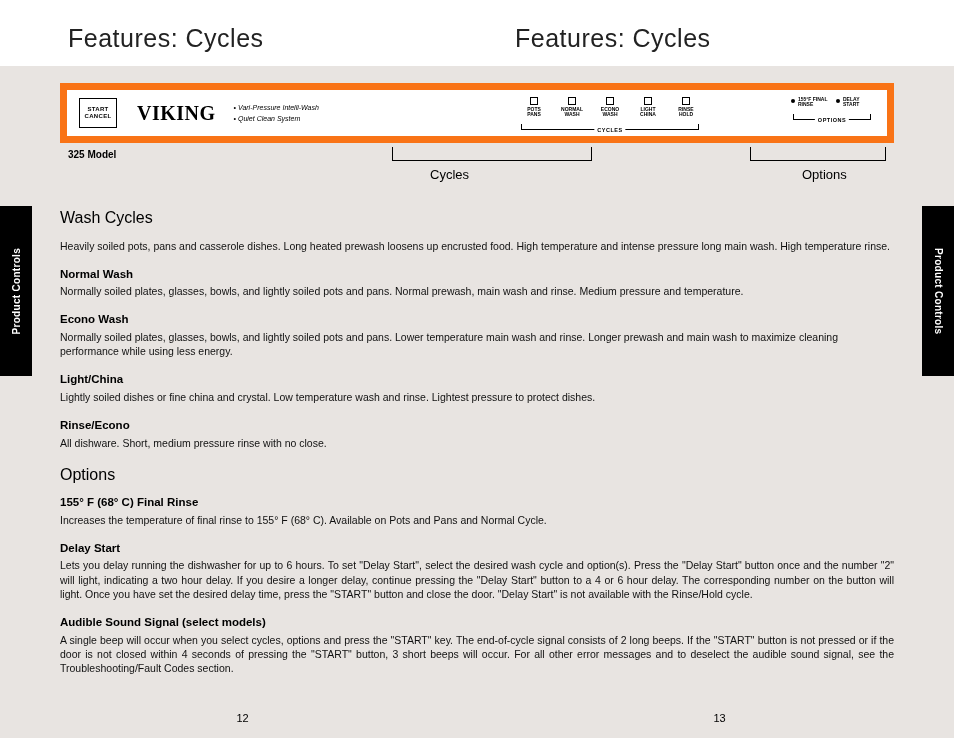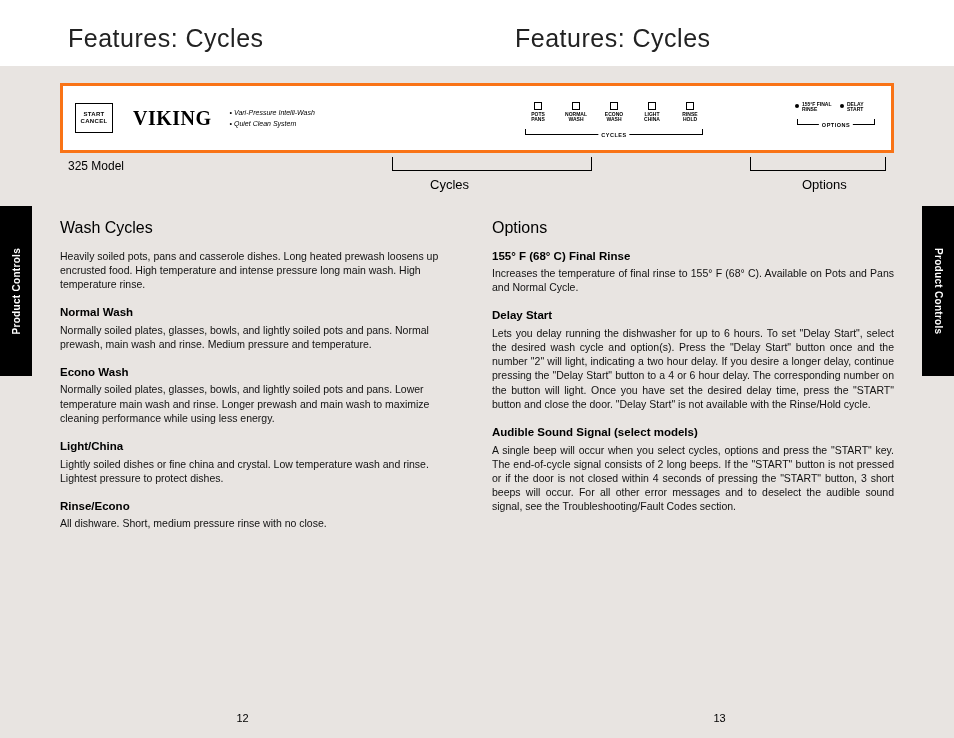--- a/index.html
+++ b/index.html
@@ -58,23 +58,23 @@
     writing-mode: vertical-rl;
     transform: rotate(180deg);
     letter-spacing: 0.3px;
   }
   .side-tab.right span { transform: none; }
 
   
   .panel-wrap {
     margin: 30px 60px 0 60px;
     background: #fff;
-    border: 3px solid #f97316;
+    border: 7px solid #f97316;
     padding: 10px 14px 10px 12px;
-    height: 70px;
+    height: 60px;
     position: relative;
     display: flex;
     align-items: center;
   }
   .start-btn {
     border: 1px solid #000;
     width: 38px;
     height: 30px;
     font-size: 6px;
     font-weight: 700;
@@ -161,22 +161,22 @@
     width: 30px;
   }
 
   
   .under-panel {
     margin: 4px 60px 0 60px;
     position: relative;
     height: 42px;
   }
   .model-label {
-    font-size: 12px;
-    font-weight: 400;
+    font-size: 10px;
+    font-weight: 700;
     position: absolute;
     left: 8px;
     top: 2px;
   }
   .cycles-lbl, .options-lbl {
     position: absolute;
     top: 20px;
     font-size: 13px;
   }
   .cycles-lbl { left: 370px; }
@@ -189,21 +189,21 @@
     border-right: 1px solid #000;
     border-bottom: 1px solid #000;
   }
   .bracket-cycles { left: 332px; width: 200px; }
   .bracket-options { left: 690px; width: 136px; }
 
   
   .columns {
     display: flex;
     margin: 18px 60px 0 60px;
-    gap: 30px;
+    flex-direction: column;
   }
   .col {
     flex: 1;
     font-size: 11px;
     line-height: 1.35;
   }
   .col h2 {
     font-size: 16px;
     font-weight: 400;
     margin-bottom: 10px;

